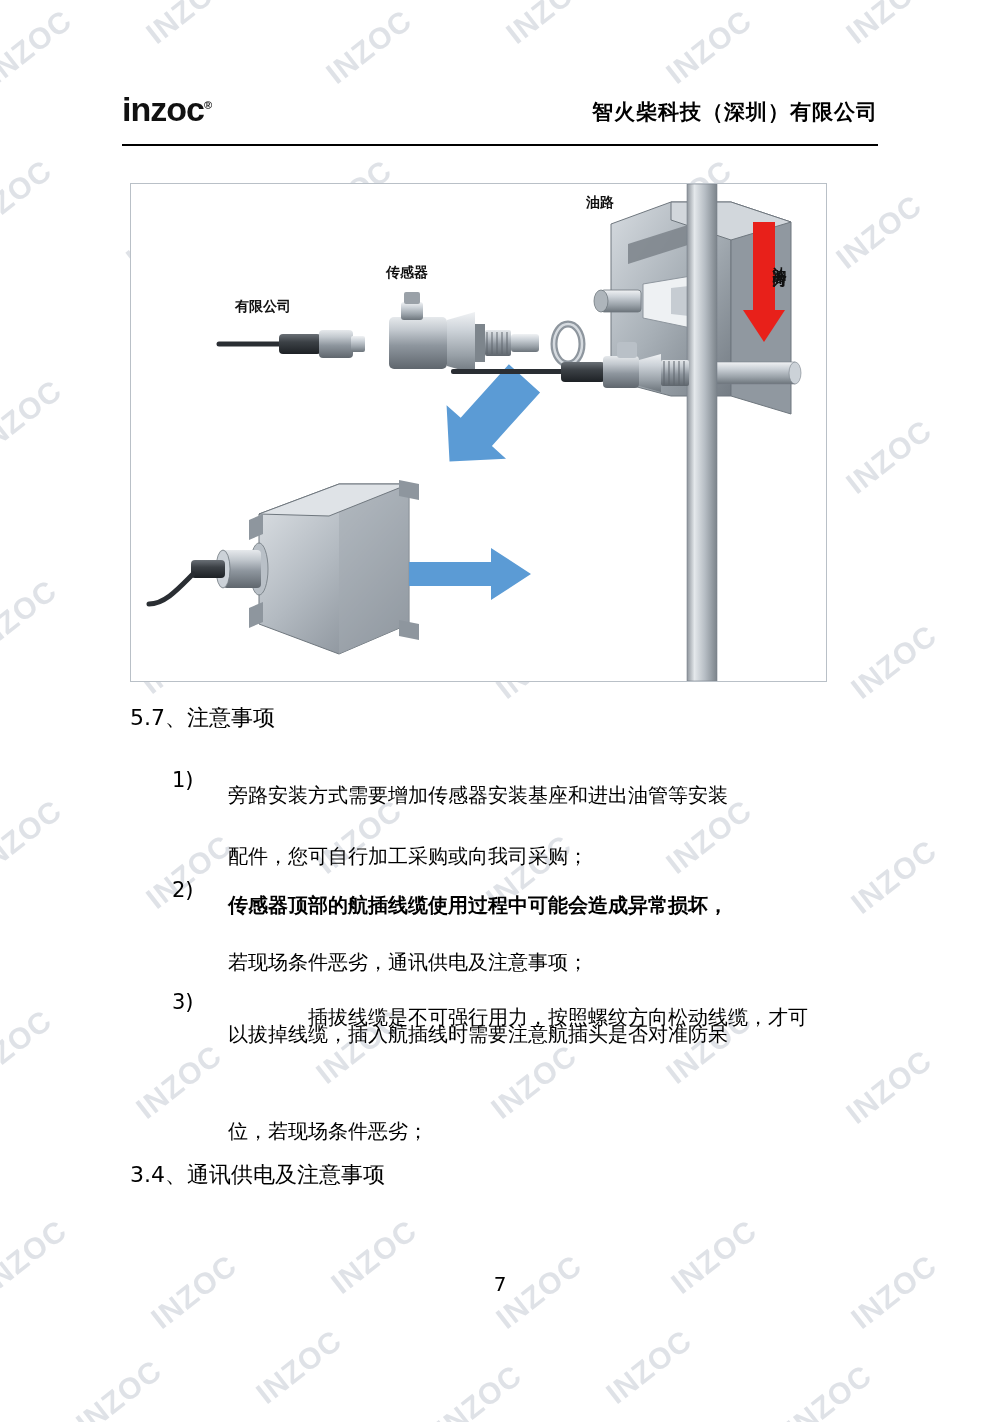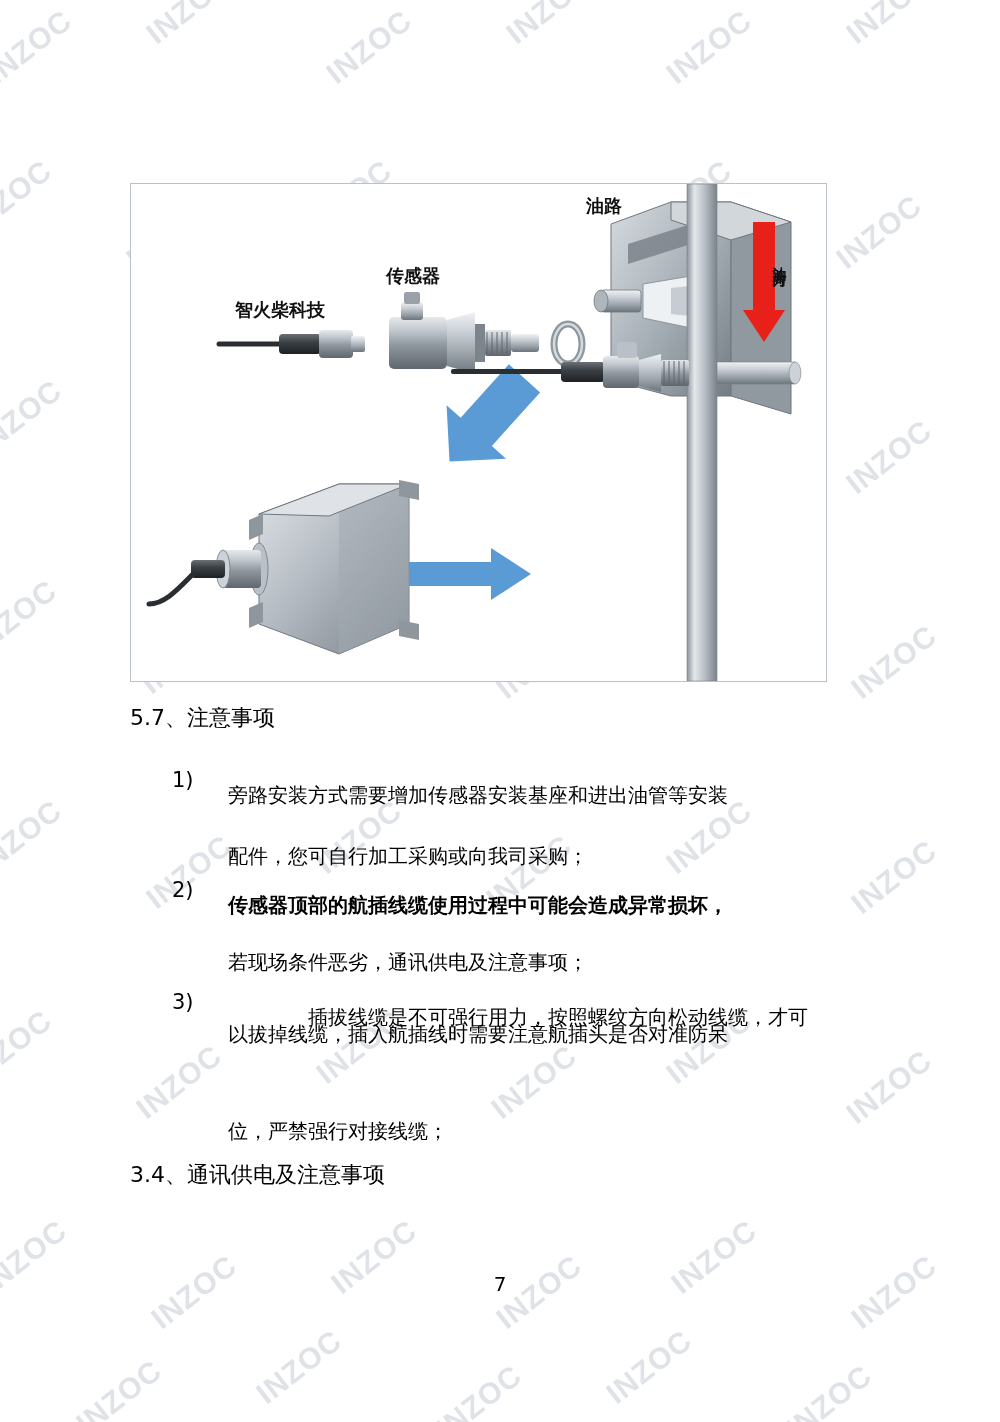--- a/index.html
+++ b/index.html
@@ -81,21 +81,21 @@
     width: 695px;
     height: 497px;
     border: 1px solid #b9c0c7;
     background: #ffffff;
     z-index: 8;
     overflow: hidden;
   }
   .fig-label {
     position: absolute;
     font-family: "DejaVu Sans", sans-serif;
-    font-size: 18px;
+    font-size: 14px;
     color: #111;
     font-weight: bold;
     white-space: nowrap;
   }
   .fig-label.vertical {
     writing-mode: vertical-rl;
     text-orientation: upright;
     letter-spacing: 2px;
     font-weight: bold;
   }
@@ -195,20 +195,26 @@
     <div class="wm" style="left:665px;  top:1240px;">INZOC</div>
     <div class="wm" style="left:845px;  top:1275px;">INZOC</div>
 
     <div class="wm" style="left:70px;   top:1380px;">INZOC</div>
     <div class="wm" style="left:250px;  top:1350px;">INZOC</div>
     <div class="wm" style="left:430px;  top:1385px;">INZOC</div>
     <div class="wm" style="left:600px;  top:1350px;">INZOC</div>
     <div class="wm" style="left:780px;  top:1385px;">INZOC</div>
   </div>
 
+  <div class="header">
+    <div class="logo">
+      <span>inzoc</span><span class="reg">®</span>
+    </div>
+    <div class="company">智火柴科技（深圳）有限公司</div>
+  </div>
 
   <div class="figure-box">
 
     <svg width="695" height="497" viewBox="0 0 695 497">
       <defs>
         <linearGradient id="metalH" x1="0" y1="0" x2="0" y2="1">
           <stop offset="0%" stop-color="#e6e9ec"></stop>
           <stop offset="25%" stop-color="#c3c9cf"></stop>
           <stop offset="55%" stop-color="#8e969e"></stop>
           <stop offset="100%" stop-color="#5f666d"></stop>
@@ -338,41 +344,41 @@
           <line x1="553" y1="177" x2="553" y2="201"></line>
         </g>
       </g>
 
       <g>
         <polygon points="278,378 360,378 360,364 400,390 360,416 360,402 278,402" fill="#5b9bd5"></polygon>
       </g>
     </svg>
 
     
-    <div class="fig-label" style="left:104px; top:114px;">智火柴科技</div>
+    <div class="fig-label" style="left:104px; top:114px;">有限公司</div>
     <div class="fig-label" style="left:255px; top:80px;">传感器</div>
     <div class="fig-label" style="left:455px; top:10px;">油路</div>
     <div class="fig-label vertical" style="left:640px; top:72px; font-size:14px;">油路方向</div>
   </div>
 
   <div class="content">
 
     <div class="sec-head" style="left:130px; top:703px;">5.7、注意事项</div>
 
     <div class="list-marker" style="left:172px; top:768px;">1)</div>
     <div class="list-item" style="left:228px; top:767px; width:660px;">旁路安装方式需要增加传感器安装基座和进出油管等安装</div>
     <div class="list-item" style="left:228px; top:828px; width:660px;">配件，您可自行加工采购或向我司采购；</div>
 
     <div class="list-marker" style="left:172px; top:878px;">2)</div>
     <div class="list-item" style="left:228px; top:877px; width:660px;font-weight:bold;">传感器顶部的航插线缆使用过程中可能会造成异常损坏，</div>
     <div class="list-item" style="left:228px; top:934px; width:660px;">若现场条件恶劣，通讯供电及注意事项；</div>
 
     <div class="list-marker" style="left:172px; top:990px;">3)</div>
     <div class="list-item" style="left:228px; top:989px; width:660px;text-align:center;">插拔线缆是不可强行用力，按照螺纹方向松动线缆，才可</div>
     <div class="list-item" style="left:228px; top:1006px; width:660px;">以拔掉线缆，插入航插线时需要注意航插头是否对准防呆</div>
-    <div class="list-item" style="left:228px; top:1103px; width:660px;">位，严禁强行对接线缆；</div>
+    <div class="list-item" style="left:228px; top:1103px; width:660px;">位，若现场条件恶劣；</div>
 
     <div class="sec-head" style="left:130px; top:1160px;">3.4、通讯供电及注意事项</div>
   </div>
 
   <div class="page-num">7</div>
 
 </div>
 
 </body></html>

